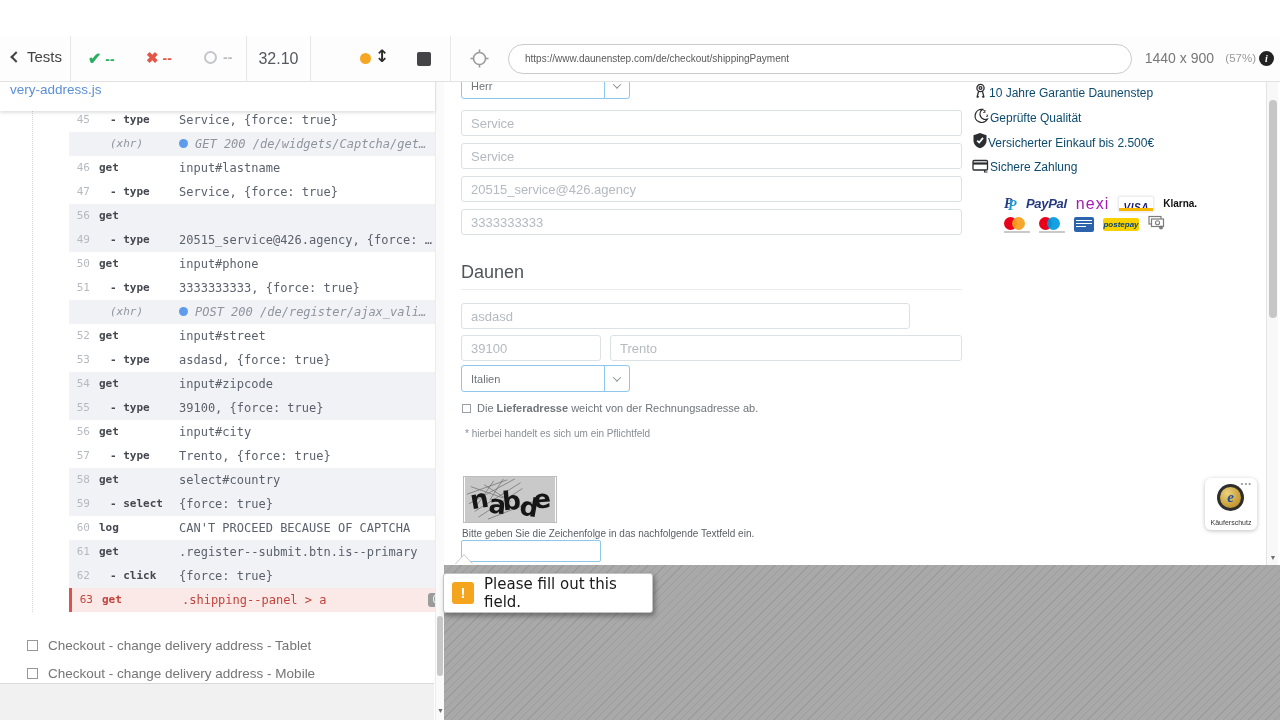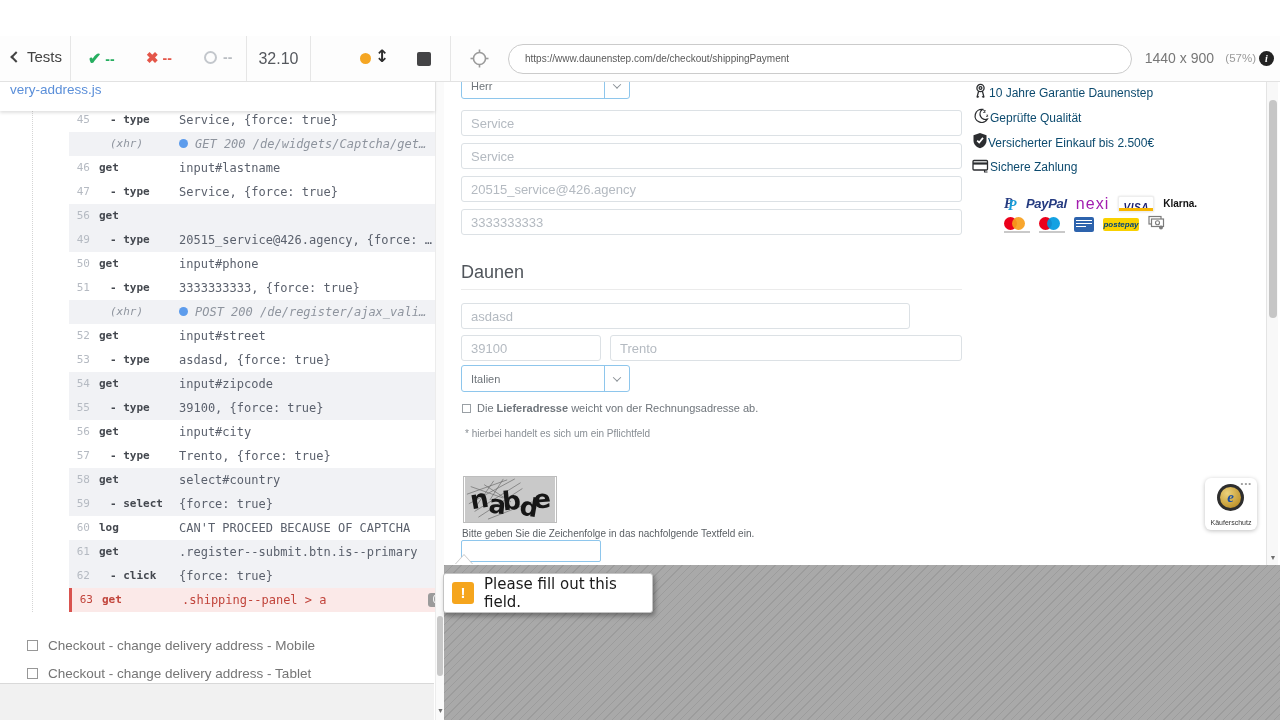--- a/index.html
+++ b/index.html
@@ -320,25 +320,25 @@
         <div class="log-row error">
           <span class="log-num">63</span>
           <span class="log-method">get</span>
           <span class="log-msg">.shipping--panel &gt; a</span>
           <span class="log-badge">0</span>
         </div>
       </div>
     <div id="suites">
         <div class="suite-item">
           <span class="suite-box"></span>
-          <span>Checkout - change delivery address - Mobile</span>
+          <span>Checkout - change delivery address - Tablet</span>
         </div>
         <div class="suite-item">
           <span class="suite-box"></span>
-          <span>Checkout - change delivery address - Tablet</span>
+          <span>Checkout - change delivery address - Mobile</span>
         </div>
       </div>
     <div id="reporter-sep"></div>
     <div id="reporter-footer"></div>
     <div id="rep-scrollbar">
       <div class="sb-arrow" style="top:6px">▲</div>
       <div id="rep-thumb"></div>
       <div class="sb-arrow" style="bottom:6px">▼</div>
     </div>
   </aside>

